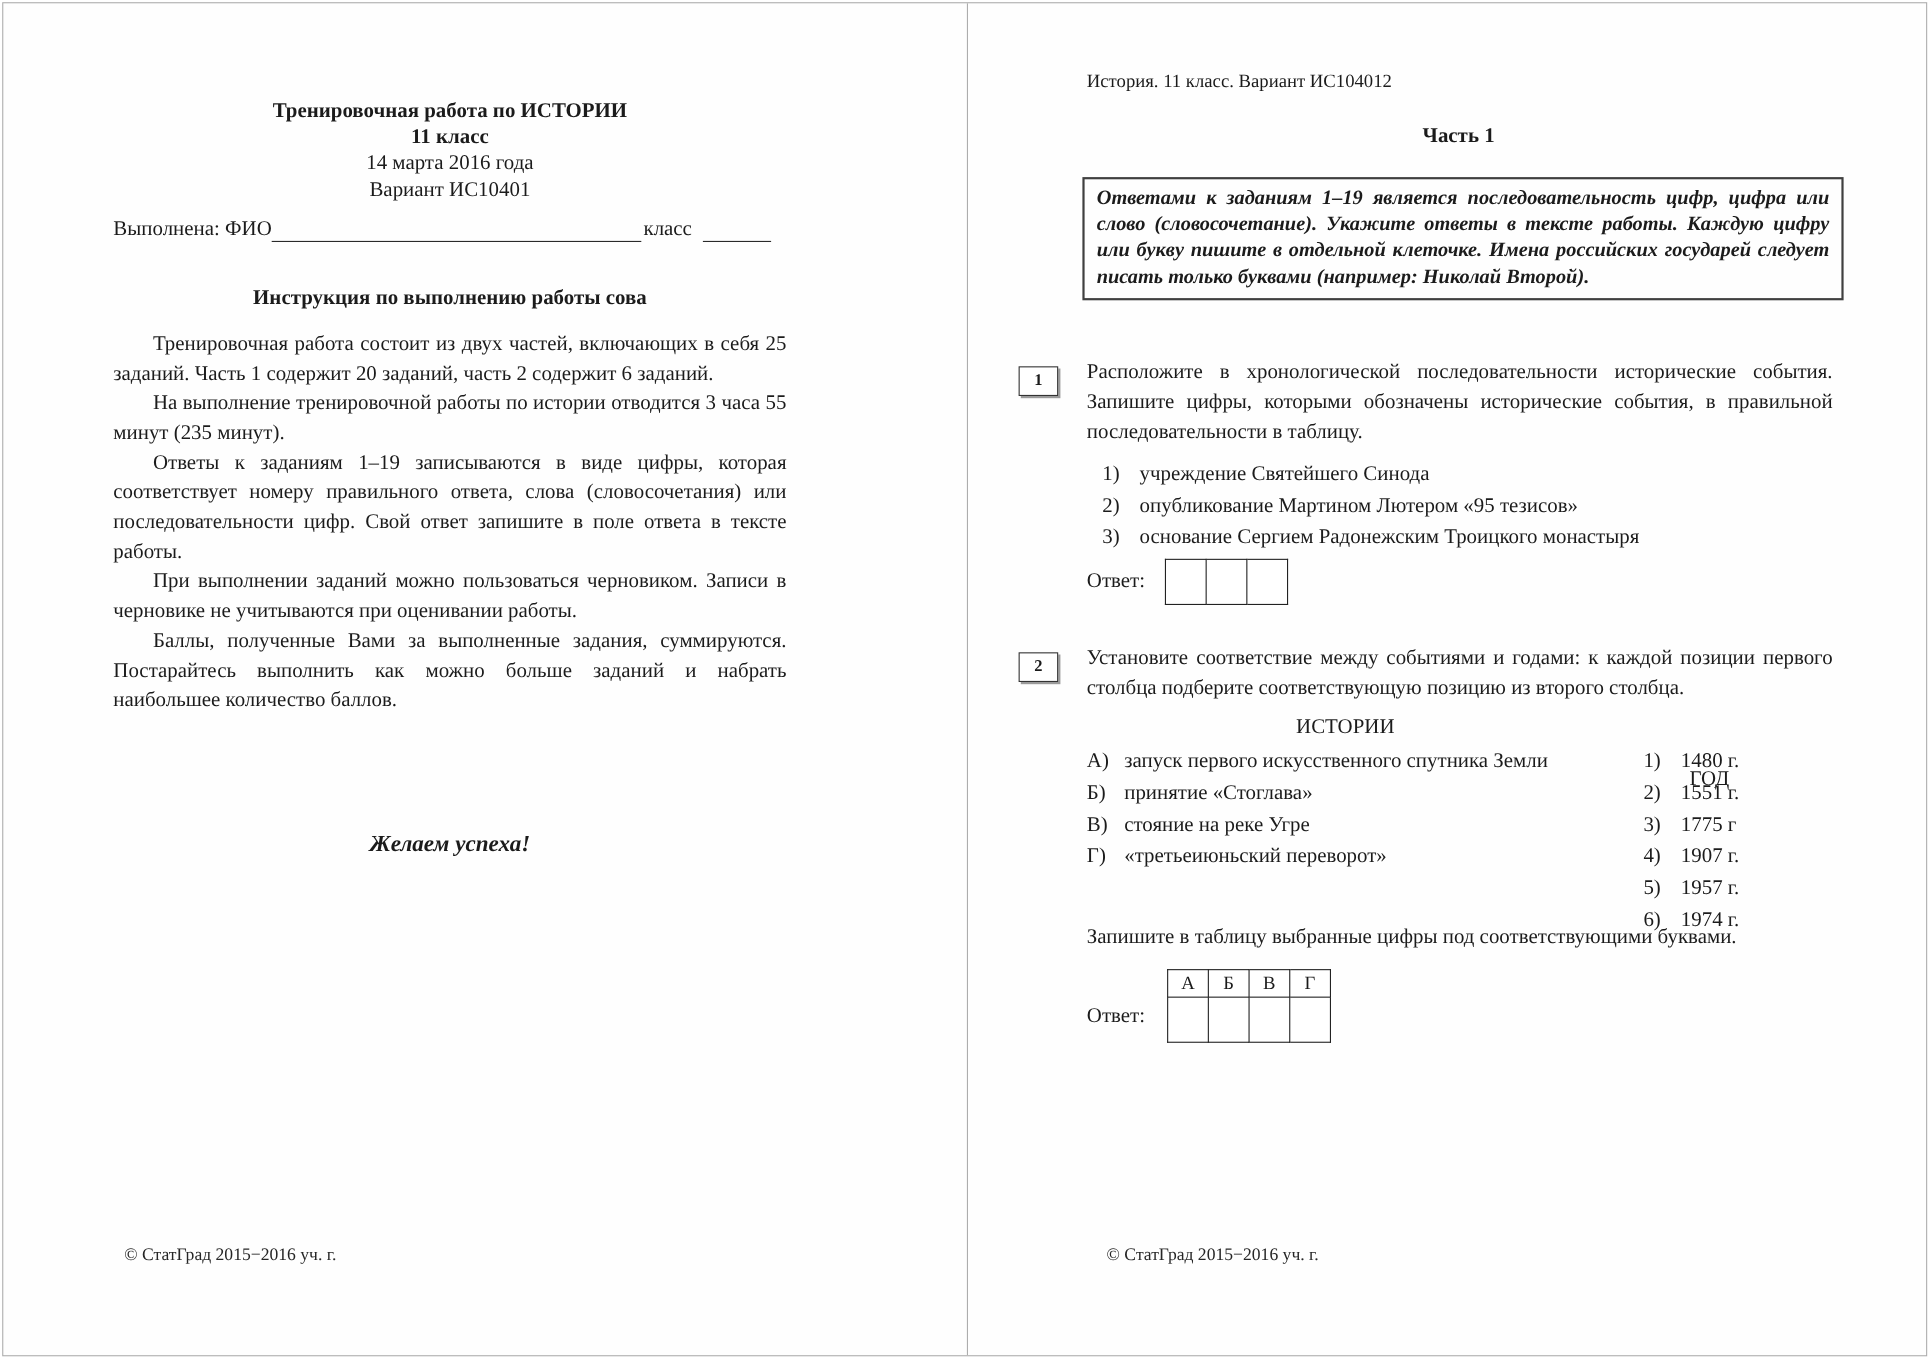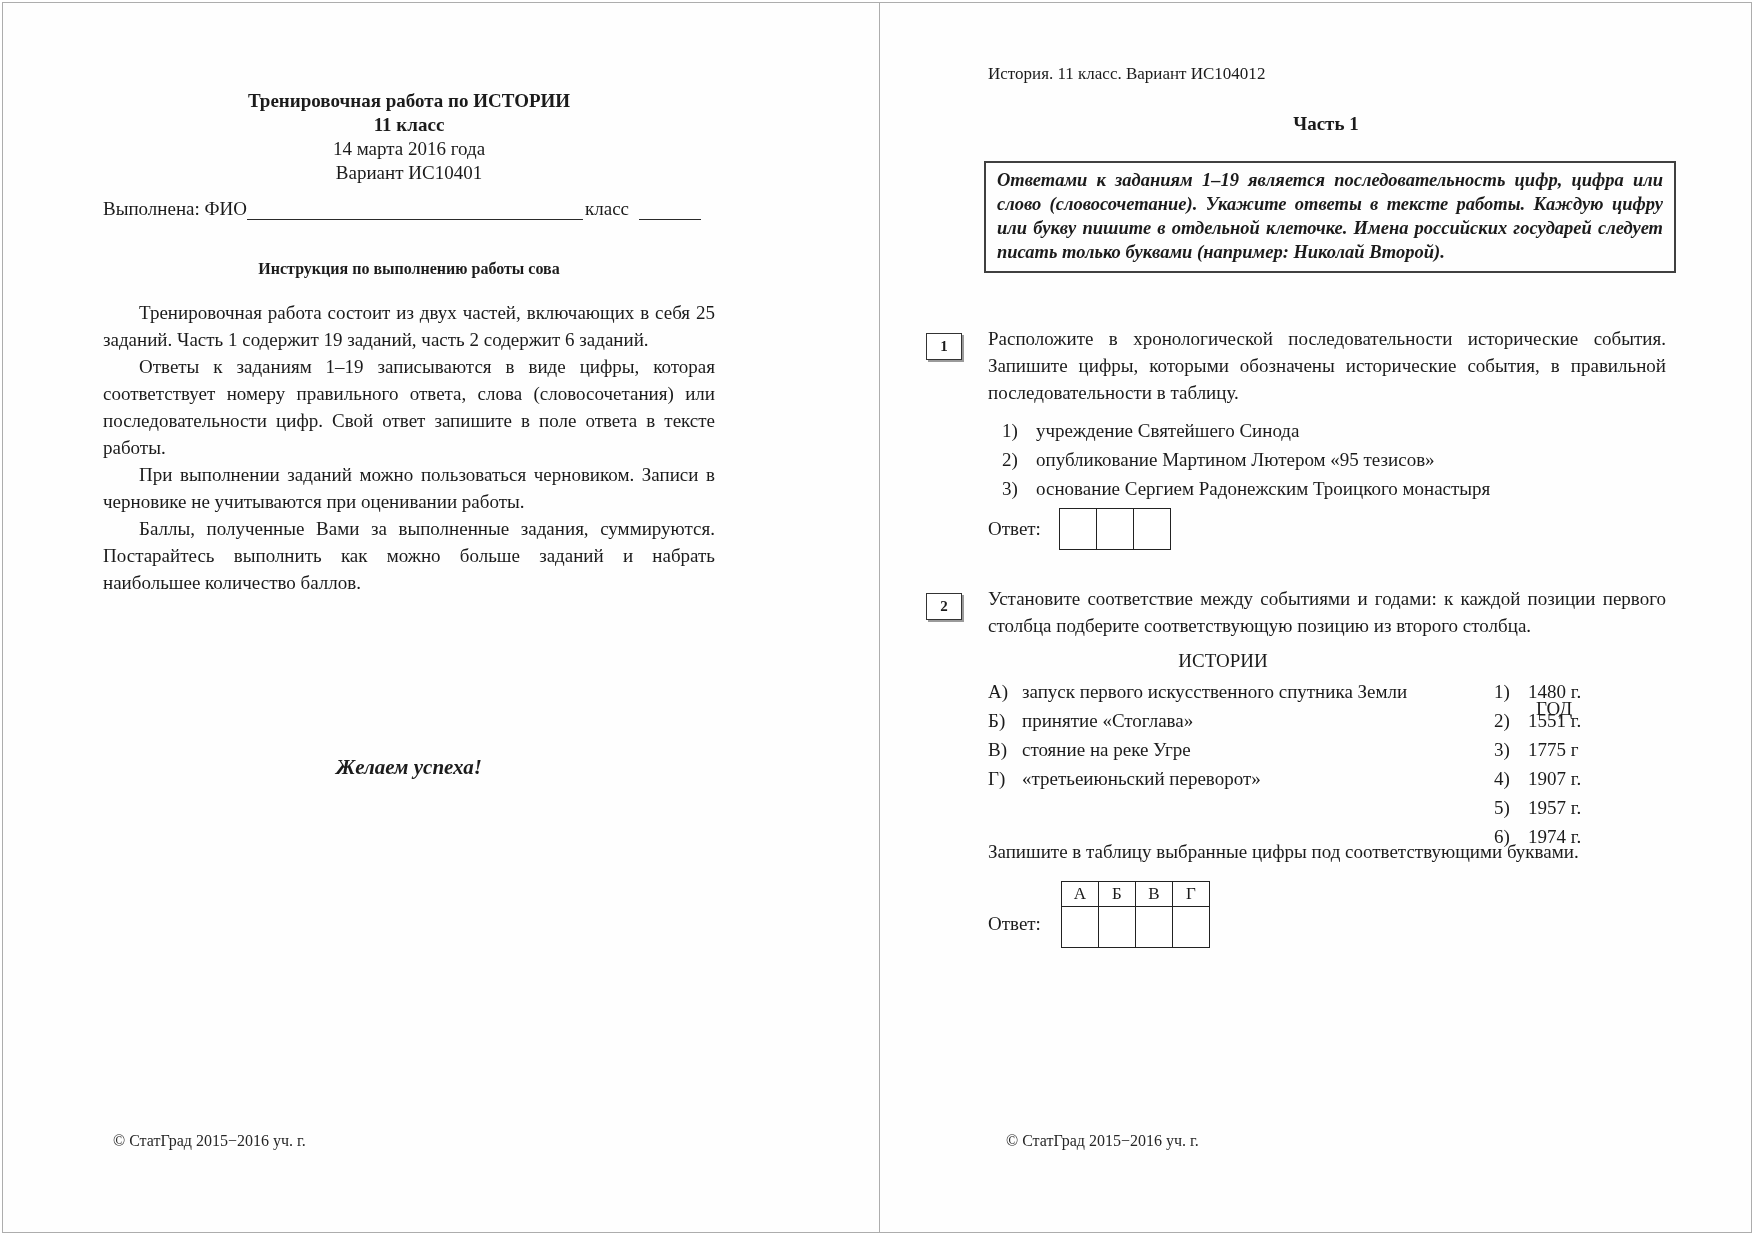--- a/index.html
+++ b/index.html
@@ -17,21 +17,21 @@
   .page-right { left:877px; }
   .divider { position:absolute; left:876px; top:0; width:1px; height:100%; background:#adadad; }
 
   
   .p1-title { position:absolute; top:86px; left:100px; width:612px; text-align:center; font-size:19px; line-height:24px; }
   .p1-title .b { font-weight:bold; }
   .p1-fio { position:absolute; top:194px; left:100px; width:598px; display:flex; align-items:flex-end; font-size:19px; white-space:nowrap; }
   .fill-line { border-bottom:1.5px solid #2a2a2a; height:22px; }
   .fio-line { flex:1; margin-right:2px; }
   .class-line { width:62px; margin-left:10px; }
-  .p1-heading { position:absolute; top:257px; left:100px; width:612px; text-align:center; font-weight:bold; font-size:16px; }
+  .p1-heading { position:absolute; top:257px; left:100px; width:612px; text-align:center; font-weight:bold; font-size:19px; }
   .p1-body { position:absolute; top:296px; left:100px; width:612px; font-size:19px; line-height:27px; text-align:justify; }
   .p1-body p { margin:0; text-indent:36px; }
   .p1-luck { position:absolute; top:752px; left:100px; width:612px; text-align:center; font-weight:bold; font-style:italic; font-size:21px; }
   .footer { position:absolute; top:1129px; font-size:16px; color:#262626; }
   .p1-footer { left:110px; }
   .p2-footer { left:126px; }
 
   
   .p2-header { position:absolute; top:61px; left:108px; width:682px; display:flex; font-size:17px; }
   .p2-part { position:absolute; top:110px; left:108px; width:676px; text-align:center; font-weight:bold; font-size:19px; }
@@ -87,21 +87,22 @@
       <div class="p1-fio">
         <span>Выполнена: ФИО</span>
         <span class="fill-line fio-line"></span>
         <span>класс</span>
         <span class="fill-line class-line"></span>
       </div>
 
       <div class="p1-heading">Инструкция по выполнению работы сова</div>
 
       <div class="p1-body">
-        <p>Тренировочная работа состоит из двух частей, включающих в себя 25 заданий. Часть 1 содержит 19 заданий, часть 2 содержит 6 заданий.</p>
+        <p>Тренировочная работа состоит из двух частей, включающих в себя 25 заданий. Часть 1 содержит 20 заданий, часть 2 содержит 6 заданий.</p>
+        <p>На выполнение тренировочной работы по истории отводится 3 часа 55 минут (235 минут).</p>
         <p>Ответы к заданиям 1–19 записываются в виде цифры, которая соответствует номеру правильного ответа, слова (словосочетания) или последовательности цифр. Свой ответ запишите в поле ответа в тексте работы.</p>
         <p>При выполнении заданий можно пользоваться черновиком. Записи в черновике не учитываются при оценивании работы.</p>
         <p>Баллы, полученные Вами за выполненные задания, суммируются. Постарайтесь выполнить как можно больше заданий и набрать наибольшее количество баллов.</p>
       </div>
 
       <div class="p1-luck">Желаем успеха!</div>
 
       <div class="footer p1-footer">© СтатГрад 2015−2016 уч. г.</div>
     </div>
 

